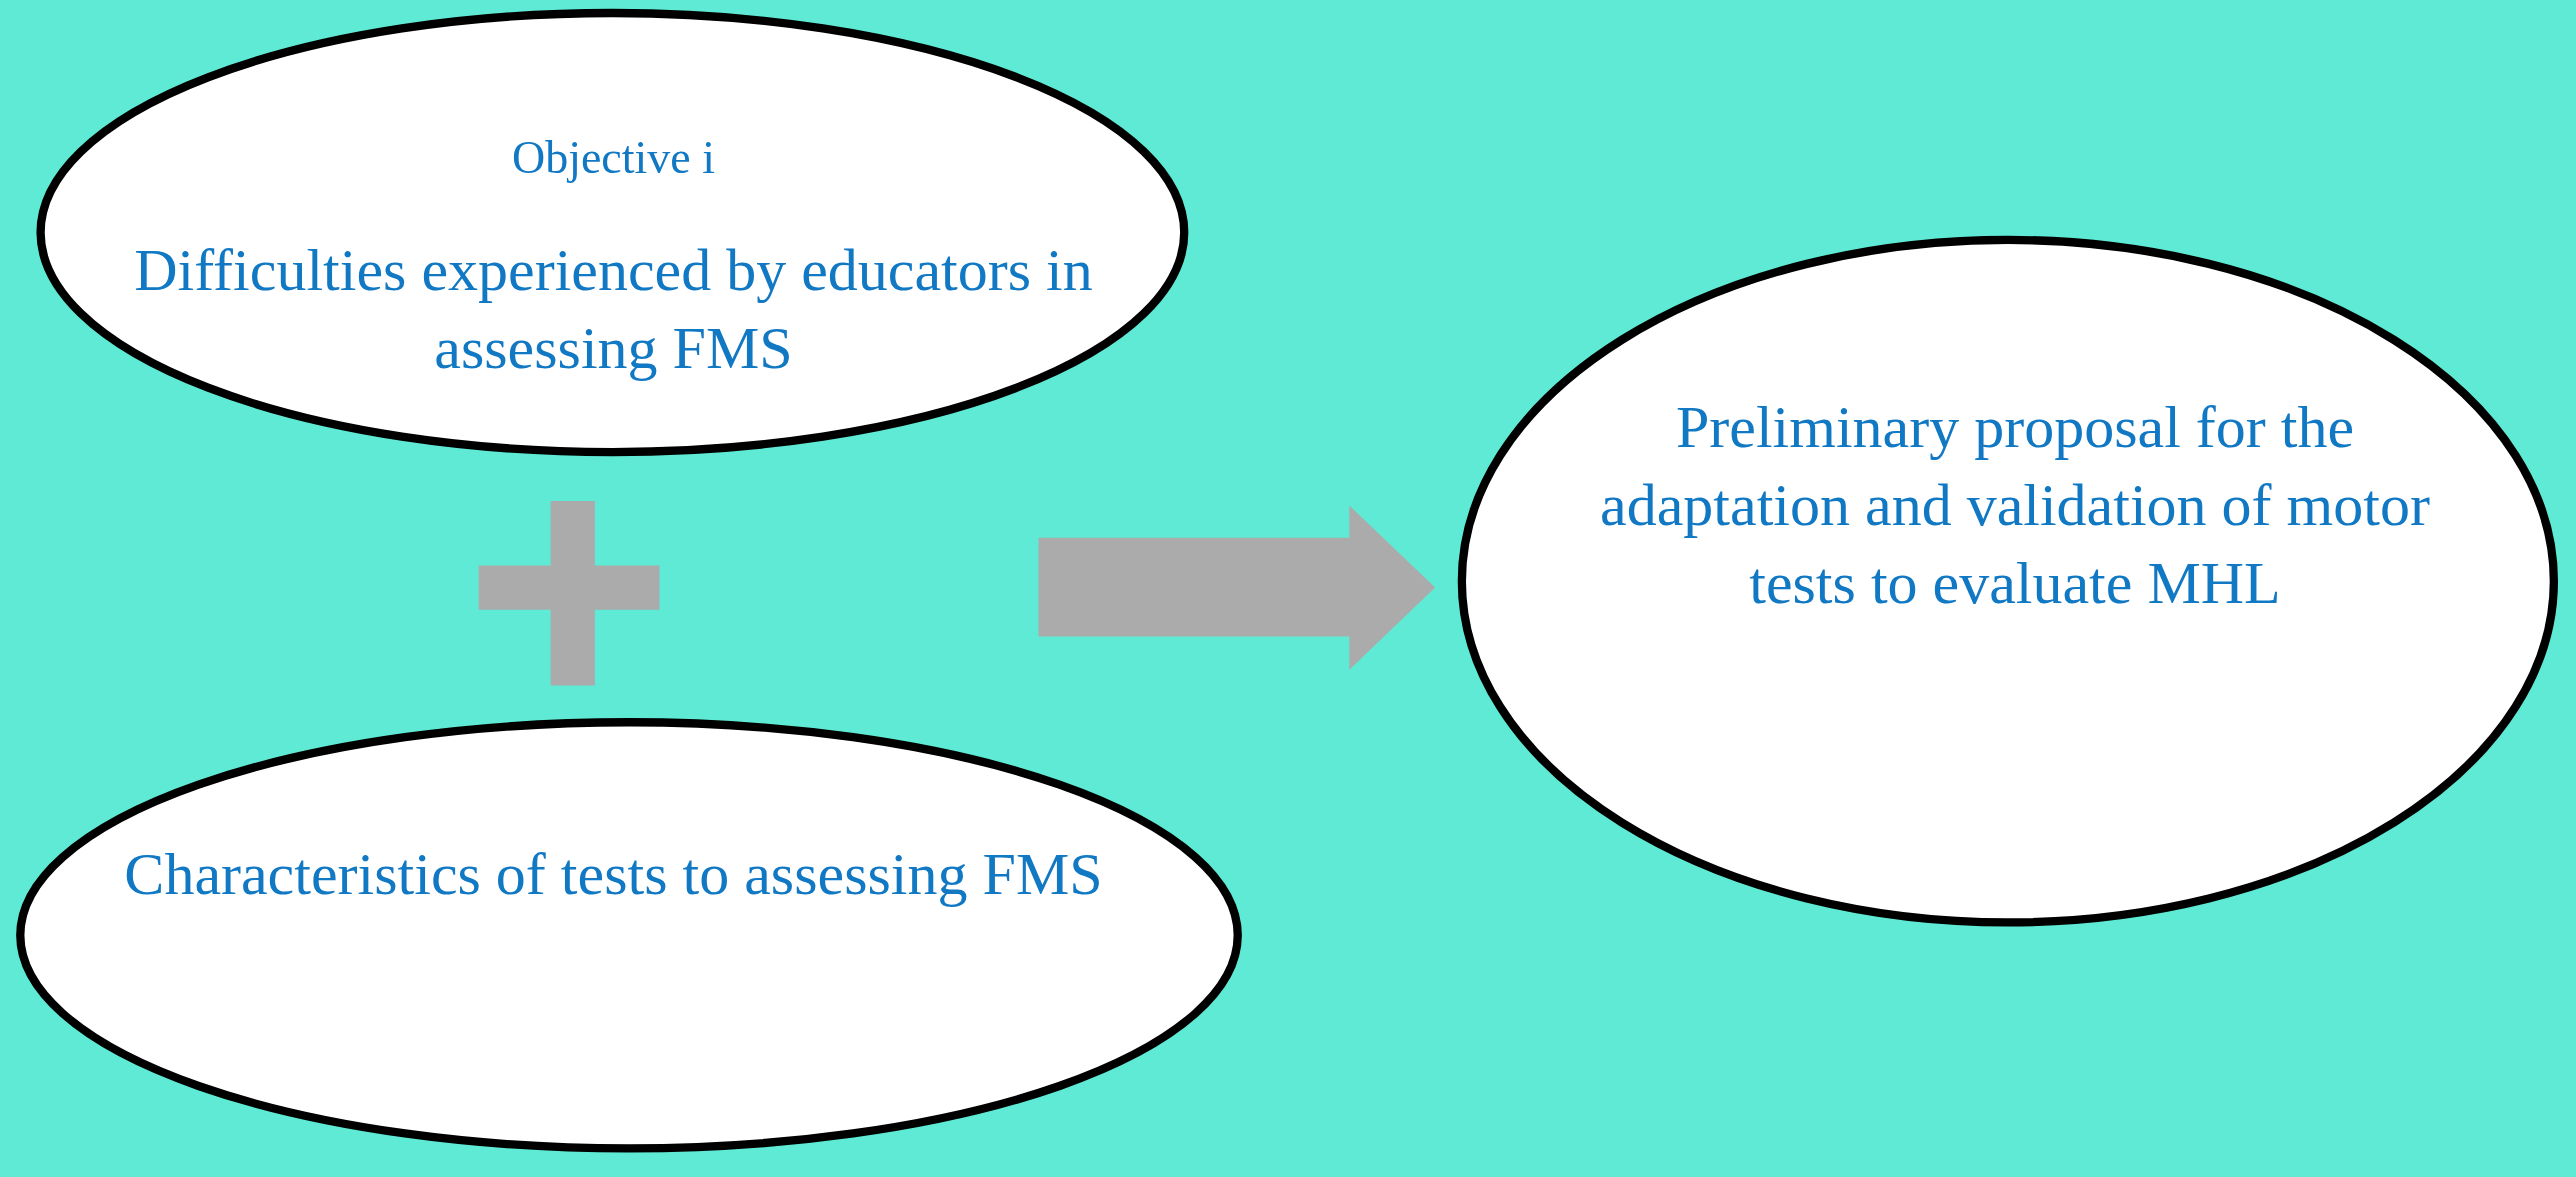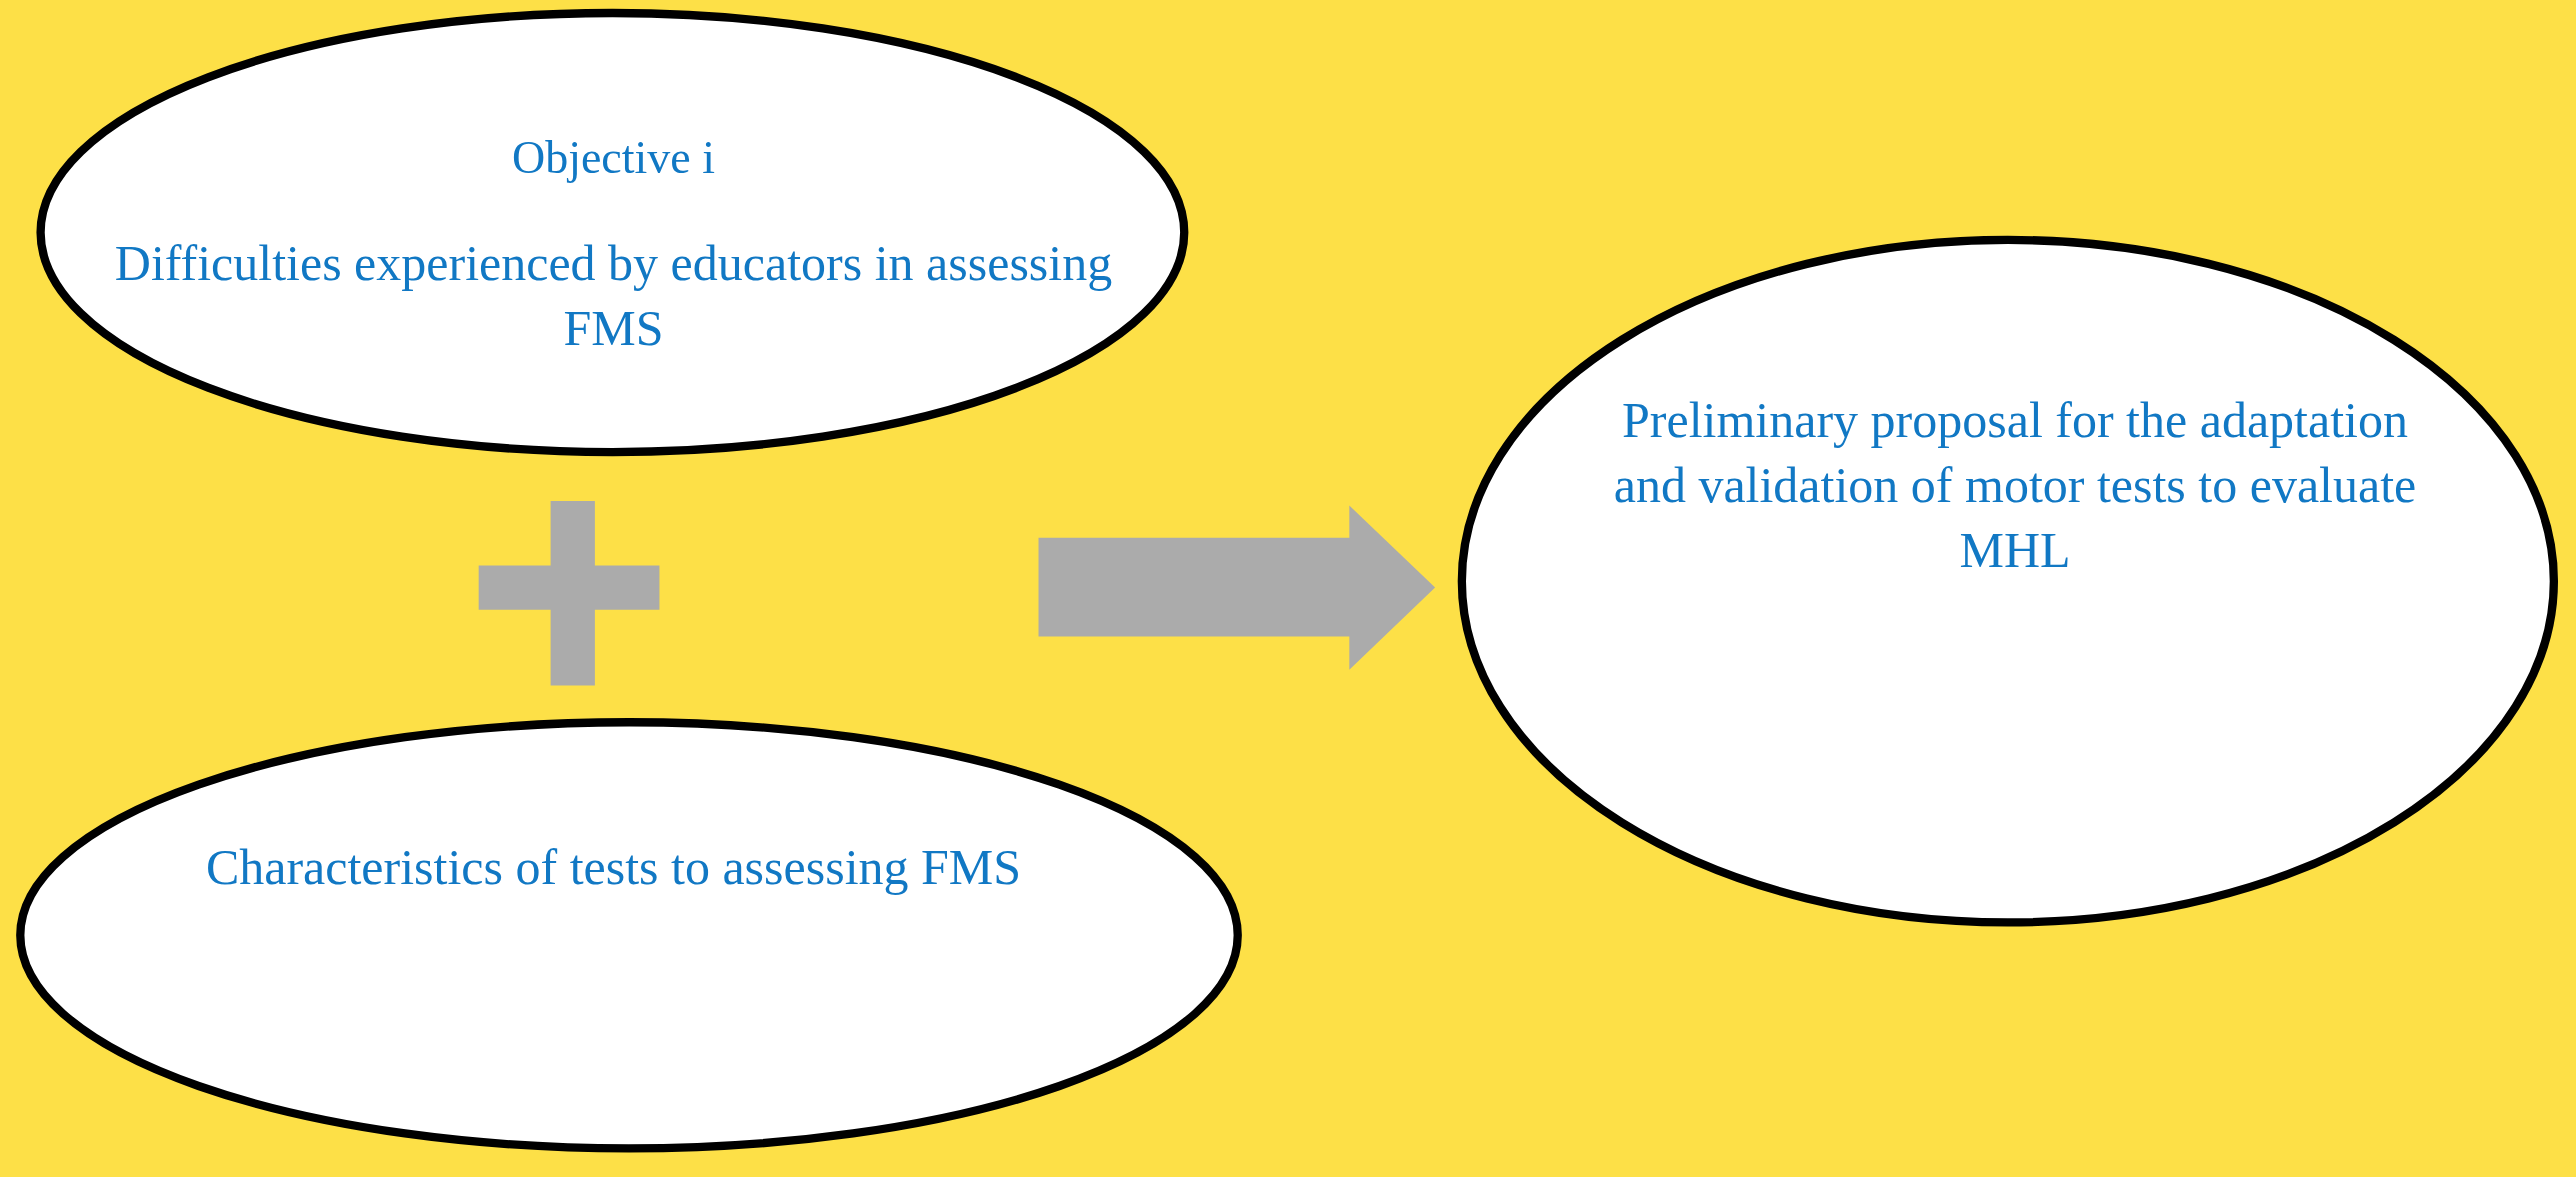--- a/index.html
+++ b/index.html
@@ -8,21 +8,21 @@
     padding: 0;
     background: #ffffff;
   }
   body {
     font-family: "Liberation Serif", "DejaVu Serif", serif;
   }
   #canvas {
     position: relative;
     width: 2576px;
     height: 1178px;
-    background: #fde047;
+    background: #5eead4;
     overflow: hidden;
   }
   #diagram-svg {
     position: absolute;
     left: 0;
     top: 0;
     width: 2576px;
     height: 1178px;
     display: block;
   }
@@ -45,21 +45,21 @@
     white-space: pre-line;
     pointer-events: none;
   }
   .node-title {
     display: block;
     font-size: 46px;
     margin-bottom: 24px;
   }
   .node-body {
     display: block;
-    font-size: 50px;
+    font-size: 60px;
   }
   
   #node-1-text {
     left: 111px;
     top: 109px;
     width: 1005px;
   }
   
   #node-2-text {
     left: 111px;

